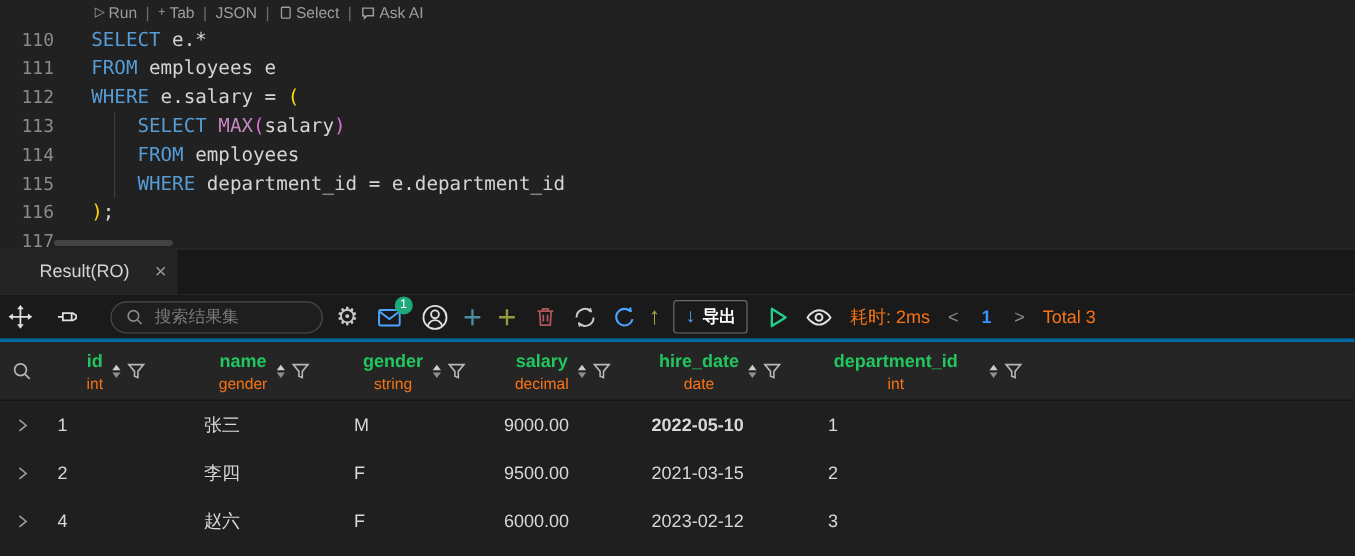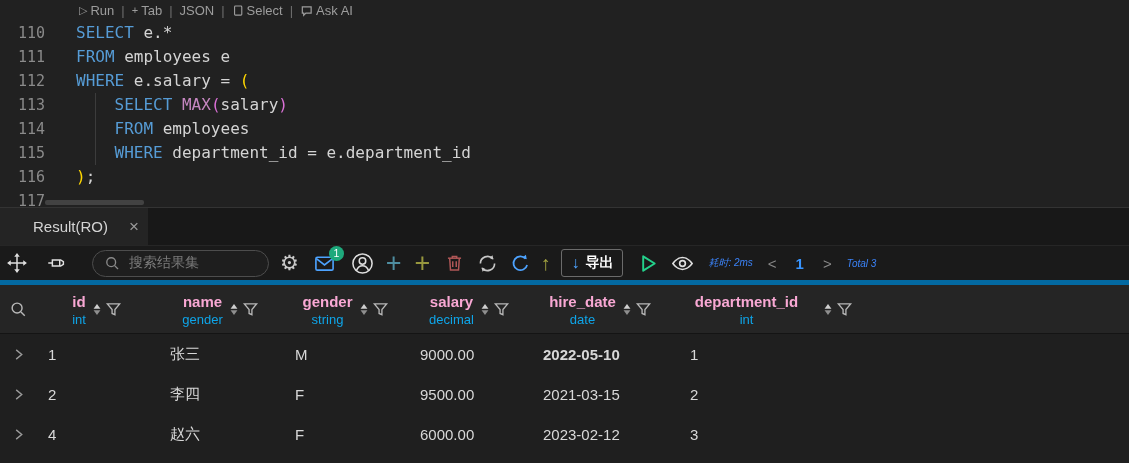--- a/index.html
+++ b/index.html
@@ -29,49 +29,49 @@
   .hscroll { position:absolute; left:45px; top:200px; width:99px; height:5px; background:#424242; border-radius:2px; }
 
   
   .panel { position:absolute; top:207px; left:0; right:0; bottom:0; background:#1f1f1f; border-top:1px solid #333; }
   .tabstrip { height:38px; background:#181818; border-bottom:1px solid #262626; display:flex; }
   .tab { width:148px; background:#242424; display:flex; align-items:center; gap:21px;
          padding:0 12px; color:#d4d4d4; font-size:15px; cursor:pointer; }
   .tab .close { margin-left:auto; color:#9a9a9a; font-size:17px; line-height:1; cursor:pointer; }
 
   .toolbar { height:39px; background:#1a1a1a; display:flex; align-items:center;
-             border-bottom:5px solid #0369a1; color:#d0d0d0; }
+             border-bottom:3px solid #0369a1; color:#d0d0d0; }
   .tb { flex:none; display:flex; align-items:center; justify-content:center; cursor:pointer; }
   .searchbox { margin-left:24px; width:177px; height:27px; border:1px solid #4d4d4d; border-radius:14px;
                background:#1e1e1e; display:flex; align-items:center; gap:9px; padding:0 11px;
                color:#7a7a7a; font-size:14px; cursor:text; }
   .gear { font-size:21px; color:#c9c9c9; }
   .mailwrap { position:relative; }
   .badge { position:absolute; top:-7px; right:-8px; width:15px; height:15px; border-radius:50%;
            background:#1ea97c; color:#fff; font-size:10.5px; display:grid; place-items:center; }
   .plus { font-size:27px; font-weight:300; line-height:1; }
   .plus.teal { color:#4e8da0; }
   .plus.olive { color:#97973e; }
   .uparrow { color:#a3a340; font-size:20px; }
   .exportbtn { margin-left:11px; height:28px; border:1px solid #6b6b6b; border-radius:3px;
                display:flex; align-items:center; gap:6px; padding:0 9px; color:#fff;
                font-size:14px; font-weight:700; cursor:pointer; }
   .dlarrow { color:#4da3ff; font-size:16px; font-weight:700; }
-  .elapsed, .total { color:#3b82f6; font-size:10px;font-style:italic; }
+  .elapsed, .total { color:#f97316; font-size:15px; }
   .chev { color:#8a8a8a; font-size:15px; }
   .pageno { color:#3794ff; font-size:15px; font-weight:700; }
 
   
   .ghead { height:49px; background:#252525; border-bottom:1px solid #141414;
            display:flex; align-items:center; }
   .gh-rowhdr { width:36px; flex:none; display:flex; justify-content:center; }
   .hcell { flex:none; display:flex; align-items:center; justify-content:center; gap:5px; cursor:pointer; }
   .htext { text-align:center; }
-  .hname { color:#f9a8d4; font-weight:700; font-size:15px; line-height:20px; }
-  .htype { color:#0ea5e9; font-size:13px; line-height:15px; }
+  .hname { color:#22c55e; font-weight:700; font-size:15px; line-height:20px; }
+  .htype { color:#f97316; font-size:13px; line-height:15px; }
   .hicons { display:flex; align-items:center; gap:2px; }
   .grow { height:40px; display:flex; align-items:center; }
   .gcell { flex:none; color:#d8d8d8; font-size:15px; }
   .rowhdr-cell { width:36px; flex:none; display:flex; justify-content:center; cursor:pointer; }
 </style>
 </head>
 <body>
 
 <div class="topstrip"></div>
 

